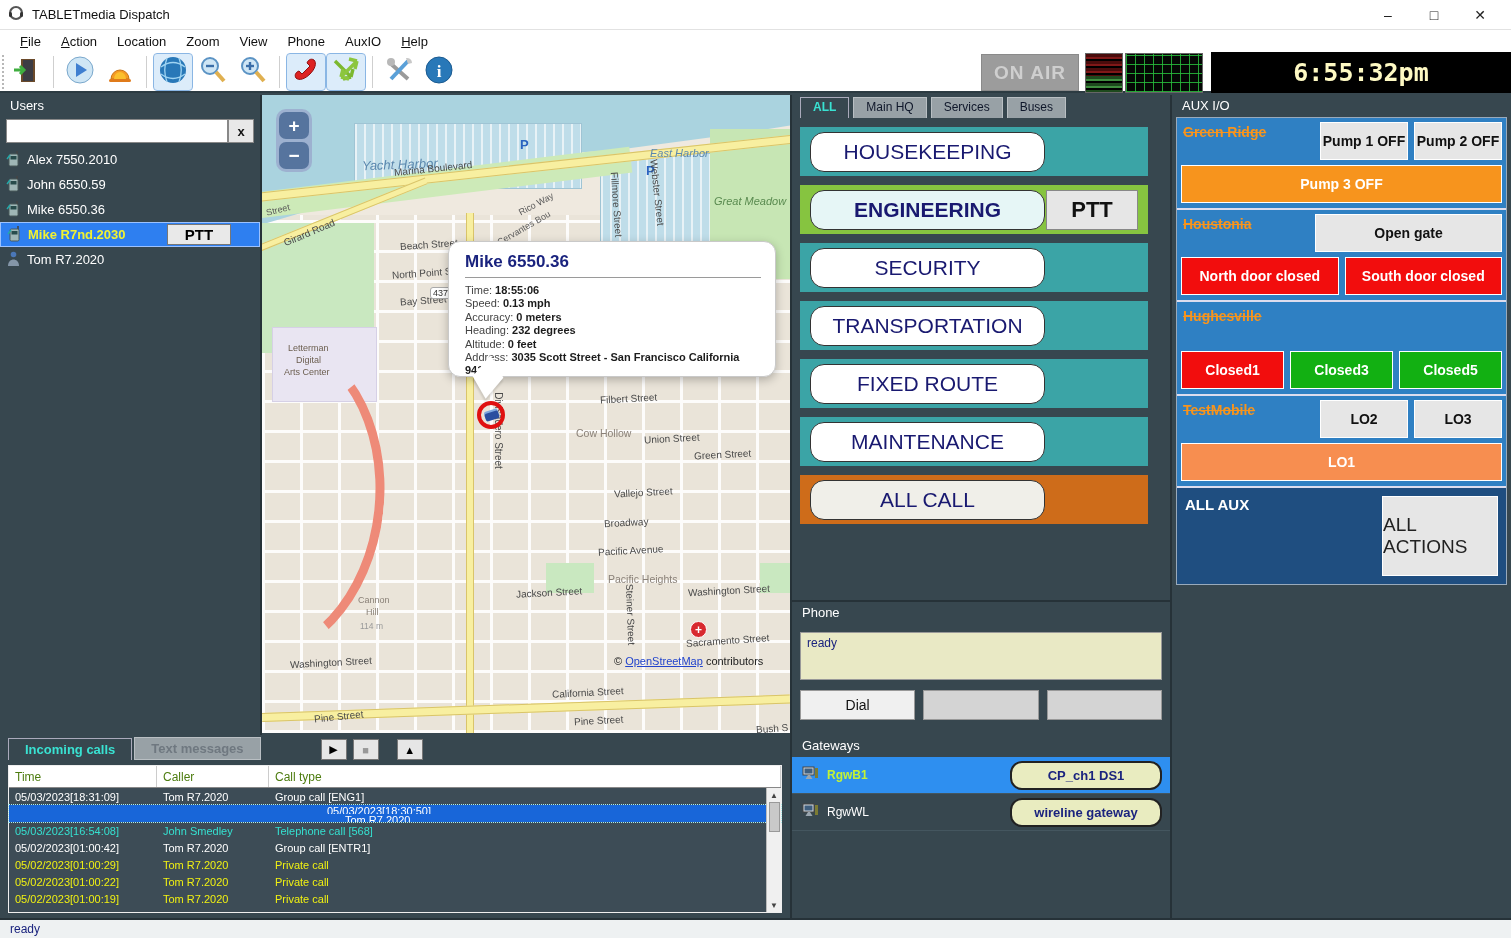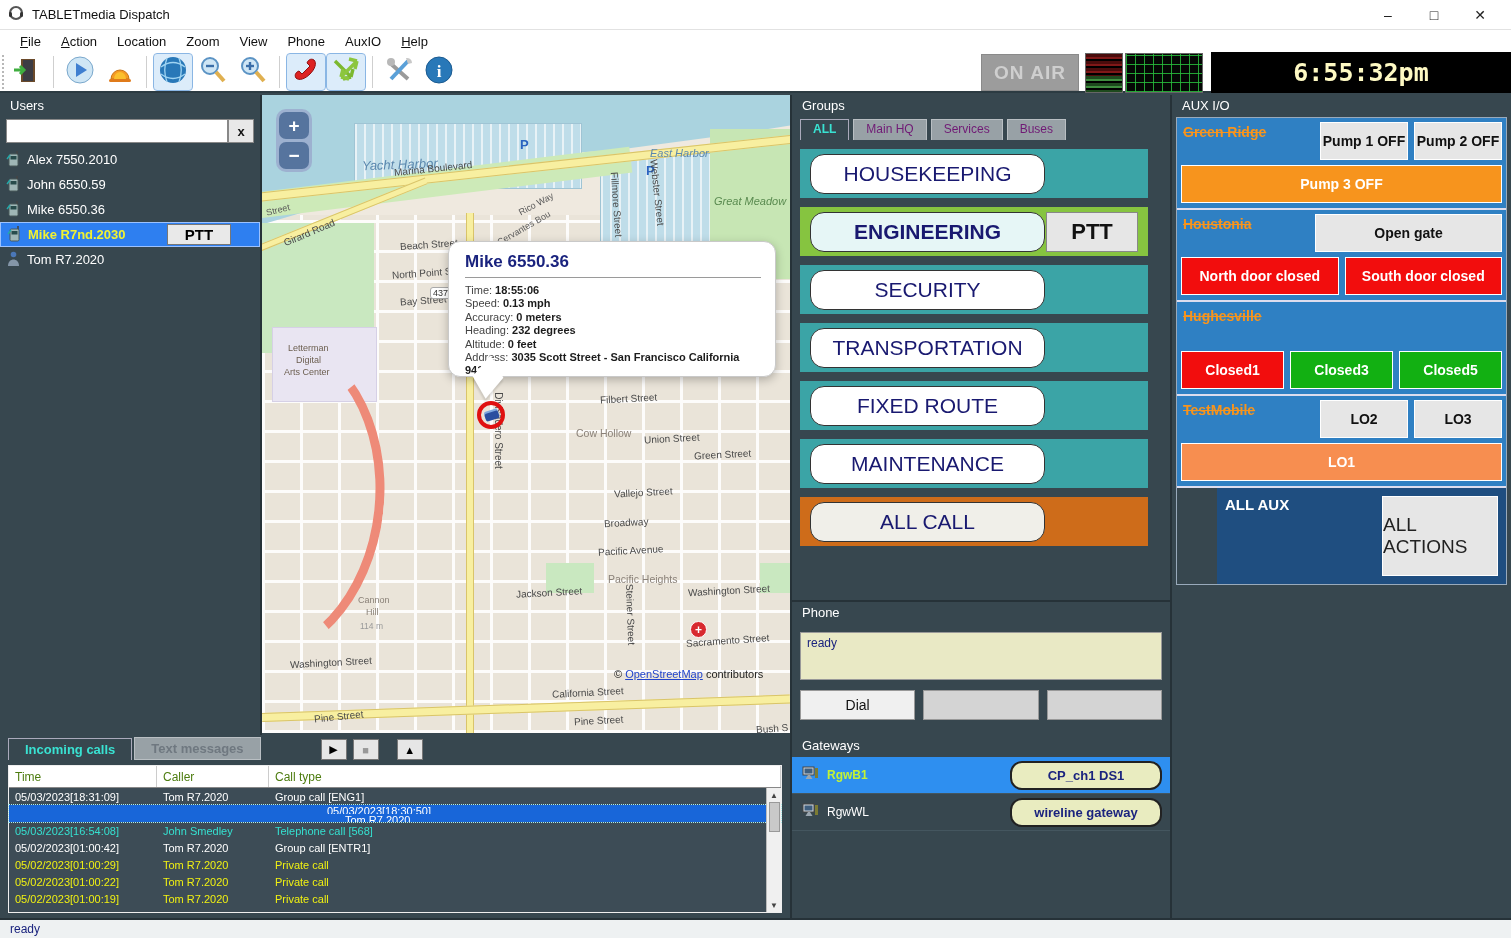--- a/index.html
+++ b/index.html
@@ -78,27 +78,27 @@
   .zbtn { width:30px; height:27px; background:#56749e; color:#fff; font-size:19px; font-weight:bold; border-radius:7px; display:flex; align-items:center; justify-content:center; }
   .zbtn + .zbtn { margin-top:3px; }
   .hospital { position:absolute; left:428px; top:526px; width:17px; height:17px; background:#d8292f; border-radius:50%; border:1px solid #fff; color:#fff; font-weight:bold; font-size:12px; display:flex; align-items:center; justify-content:center;}
   .marker-ring { position:absolute; left:215px; top:306px; width:28px; height:28px; border:4px solid #e01010; border-radius:50%; }
   .marker-veh { position:absolute; left:4px; top:7px; width:14px; height:8px; background:#2a4fa0; border-radius:2px; transform:rotate(-18deg); box-shadow:0 -2px 0 #7fa8e0;}
   .popup { position:absolute; left:186px; top:146px; width:328px; height:136px; background:#fff; border:1px solid #c9c9c9; border-radius:12px; box-shadow:0 3px 10px rgba(0,0,0,.25); padding:10px 14px 8px 16px;}
   .popup:after { content:""; position:absolute; left:26px; bottom:-14px; width:26px; height:26px; background:#fff; transform:rotate(60deg) skew(20deg); box-shadow:2px 2px 2px rgba(0,0,0,.12);}
   .popup-title { font-size:17px; font-weight:bold; color:#1a237e; padding-bottom:5px; border-bottom:1px solid #9a9a9a; margin-bottom:6px;}
   .popup-row { font-size:11px; color:#444; line-height:13.4px; }
   .popup-row b { color:#1c1c1c; margin-left:3px;}
-  .attrib { position:absolute; left:352px; top:560px; font-size:11px; color:#222;margin-top:13px; }
+  .attrib { position:absolute; left:352px; top:560px; font-size:11px; color:#222; }
   .attrib a { color:#2244cc; text-decoration:underline; }
 
   
   .groups-panel { position:absolute; left:790px; top:95px; width:382px; height:505px; background:#37474F; border-left:2px solid #263238; border-right:2px solid #263238;}
   .gtabs { display:flex; margin:2px 0 0 8px; height:21px; gap:4px; }
-  .gtab { padding:2px 12px; font-size:12px; background:#98a1a6; color:#701a75; border:1px solid #b9bfc3; border-bottom:none; }
+  .gtab { padding:2px 12px; font-size:12px; background:#98a1a6; color:#0f172a; border:1px solid #b9bfc3; border-bottom:none; }
   .gtab.active { background:#37474F; color:#39e2d2; font-weight:bold; border:1px solid #aab; border-bottom:none;}
   .grow { width:348px; margin:9px 0 0 8px; height:49px; display:flex; align-items:center; padding:0 10px; }
   .grow.teal { background:#3ba4a6; }
   .grow.green { background:#86c440; }
   .grow.orange { background:#ce6c1a; }
   .gbtn { width:235px; height:40px; background:#fff; border:1.5px solid #333; border-radius:14px; color:#191970; font-size:21px; display:flex; align-items:center; justify-content:center; }
   .grow.green .gbtn { background:#e6f6f6; font-weight:bold;}
   .grow.orange .gbtn { background:#f0efe9; }
   .gptt { margin-left:auto; width:92px; height:40px; background:#e6e6e6; border:1px solid #888; color:#111; font-size:22px; font-weight:bold; display:flex; align-items:center; justify-content:center;}
 
@@ -109,21 +109,21 @@
   .aux-lblrow { display:flex; gap:6px; align-items:flex-start; }
   .aux-label { flex:1; color:#f7941d; font-size:14px; font-weight:bold; text-decoration:line-through; padding:2px 0 0 2px;}
   .aux-row { display:flex; gap:6px; margin-top:5px; }
   .abtn { height:38px; display:flex; align-items:center; justify-content:center; font-size:14px; font-weight:bold; border:1px solid #fff; }
   .abtn.gray { background:#e6e6e6; color:#111; }
   .abtn.red { background:#f20d0d; color:#fff; }
   .abtn.green { background:#12b012; color:#fff; }
   .abtn.orange { background:#f7941d; color:#fff; }
   .abtn.salmon { background:#f78e50; color:#fff; }
   .b-sm { width:88px; } .b-wide { width:187px; } .b-full { flex:1; } .b-third { flex:1; }
-  .allaux { background:#1f4e80; padding:8px; display:flex;margin-left:40px; }
+  .allaux { background:#1f4e80; padding:8px; display:flex; }
   .allaux-label { color:#fff; font-size:15px; font-weight:bold; }
   .allactions { margin-left:auto; width:116px; height:80px; background:#e6e6e6; border:1px solid #fff; color:#222; font-size:19px; display:flex; align-items:center; justify-content:center;}
 
   
   .phone-panel { position:absolute; left:790px; top:600px; width:382px; height:135px; background:#37474F; border-left:2px solid #263238; border-right:2px solid #263238; border-top:2px solid #263238;}
   .phone-display { margin:8px 8px 0 8px; height:48px; background:#e9e9c5; border:1px solid #999; color:#1a237e; font-size:12px; padding:3px 6px;}
   .phone-btns { display:flex; gap:8px; margin:10px 8px 0 8px; }
   .pbtn { flex:1; height:30px; border:1px solid #999; font-size:14px; color:#111; display:flex; align-items:center; justify-content:center; }
   .pbtn.lit { background:#f0f0f0; } .pbtn.dim { background:#d4d4d4; }
 
@@ -406,21 +406,20 @@
     </div>
 
     <div class="zoomctl">
       <div class="zbtn">+</div>
       <div class="zbtn">−</div>
     </div>
     <div class="attrib"><span>© </span><a href="#">OpenStreetMap</a><span> contributors</span></div>
   </div>
 
   <div class="groups-panel">
-    <div class="phead">Groups</div>
     <div class="gtabs" id="group-tabs">
         <span class="gtab active">ALL</span>
         <span class="gtab">Main HQ</span>
         <span class="gtab">Services</span>
         <span class="gtab">Buses</span>
       </div>
     <div id="group-rows">
         <div class="grow teal">
           <div class="gbtn">HOUSEKEEPING</div>
         </div>

